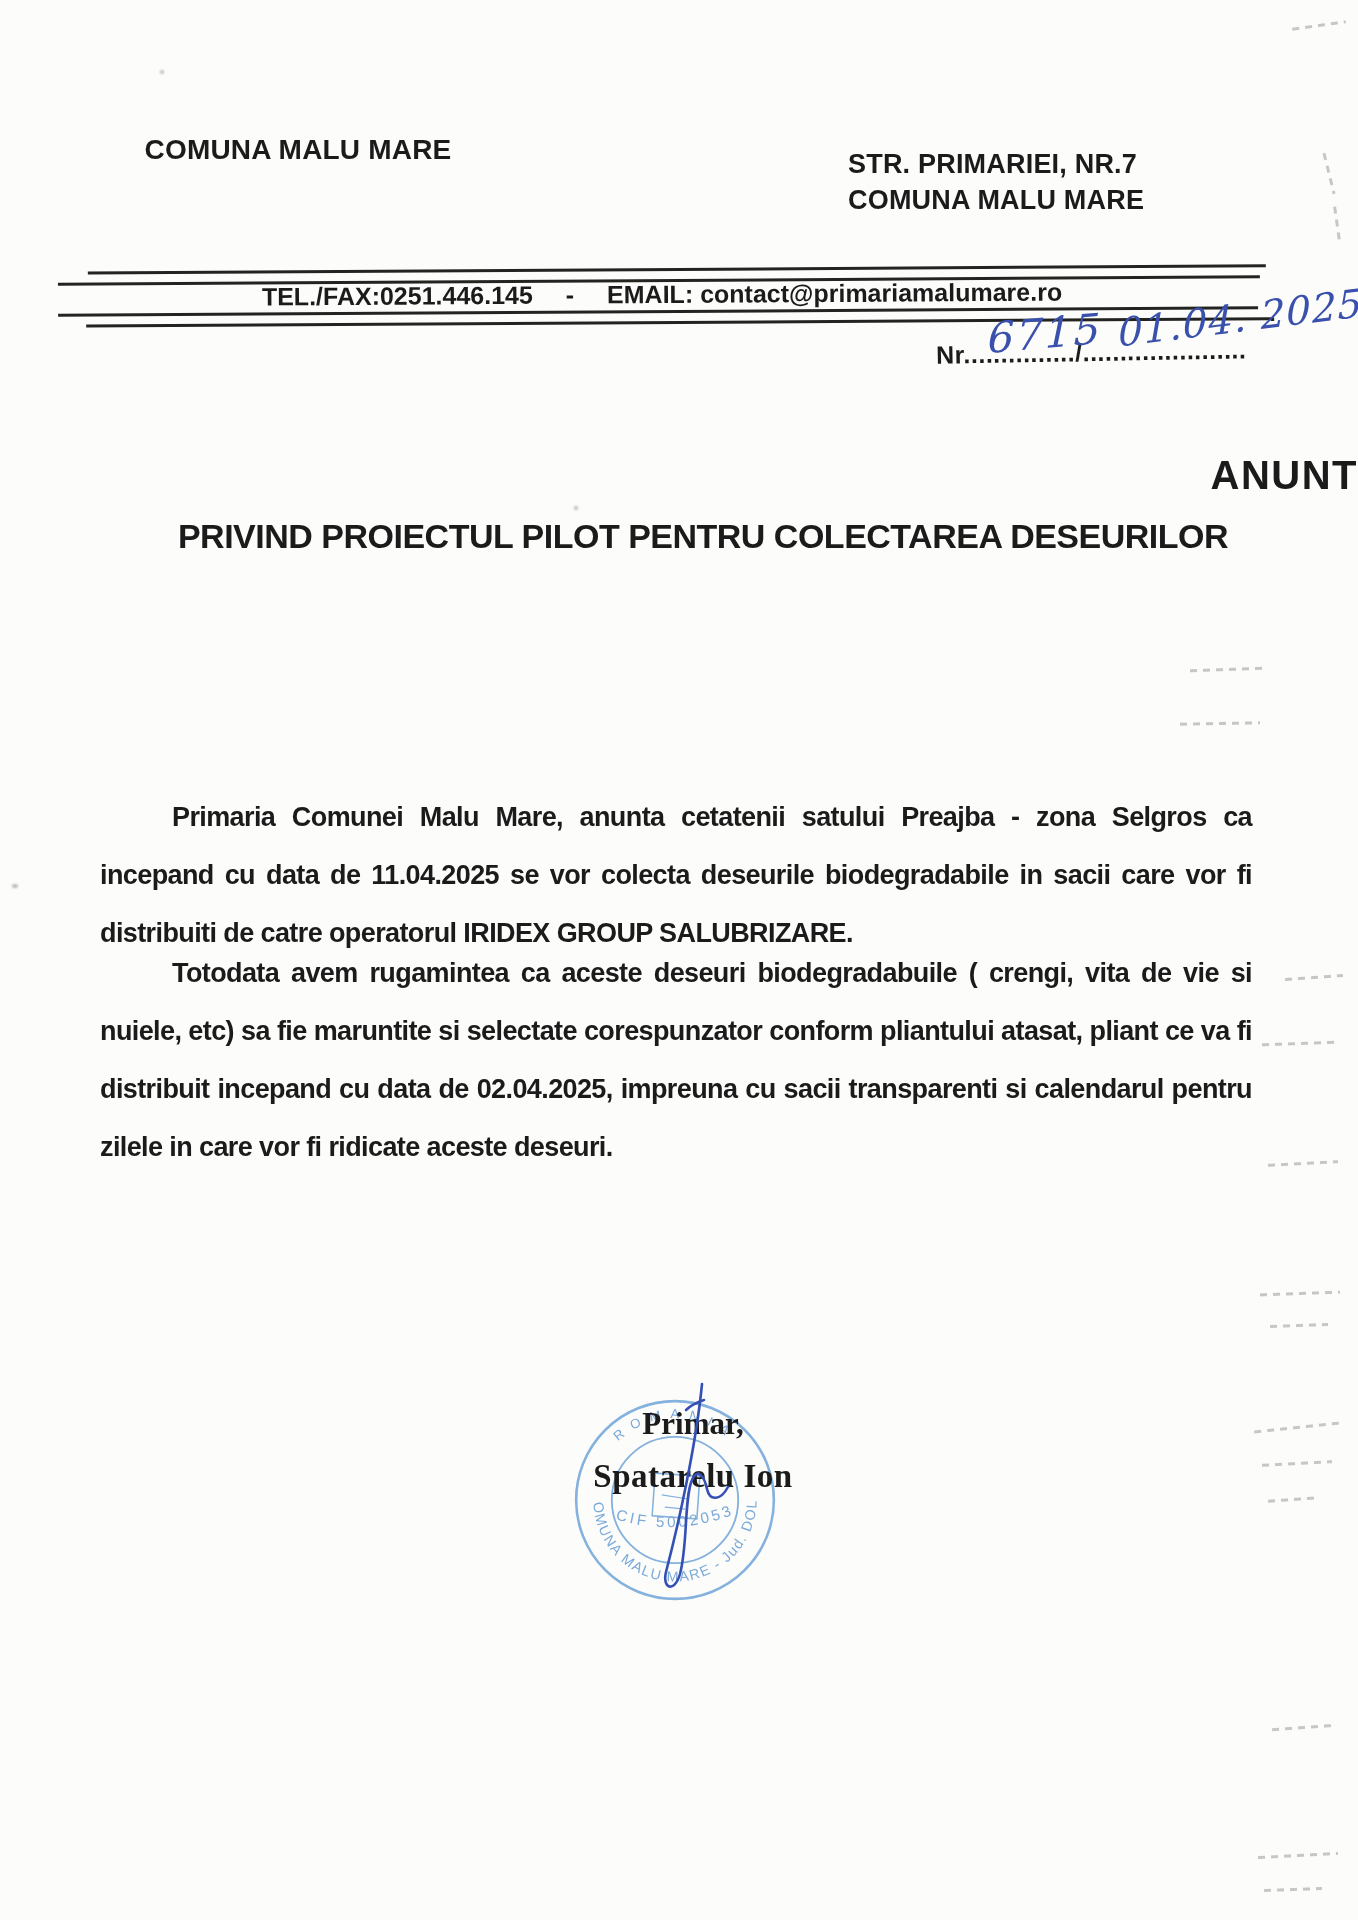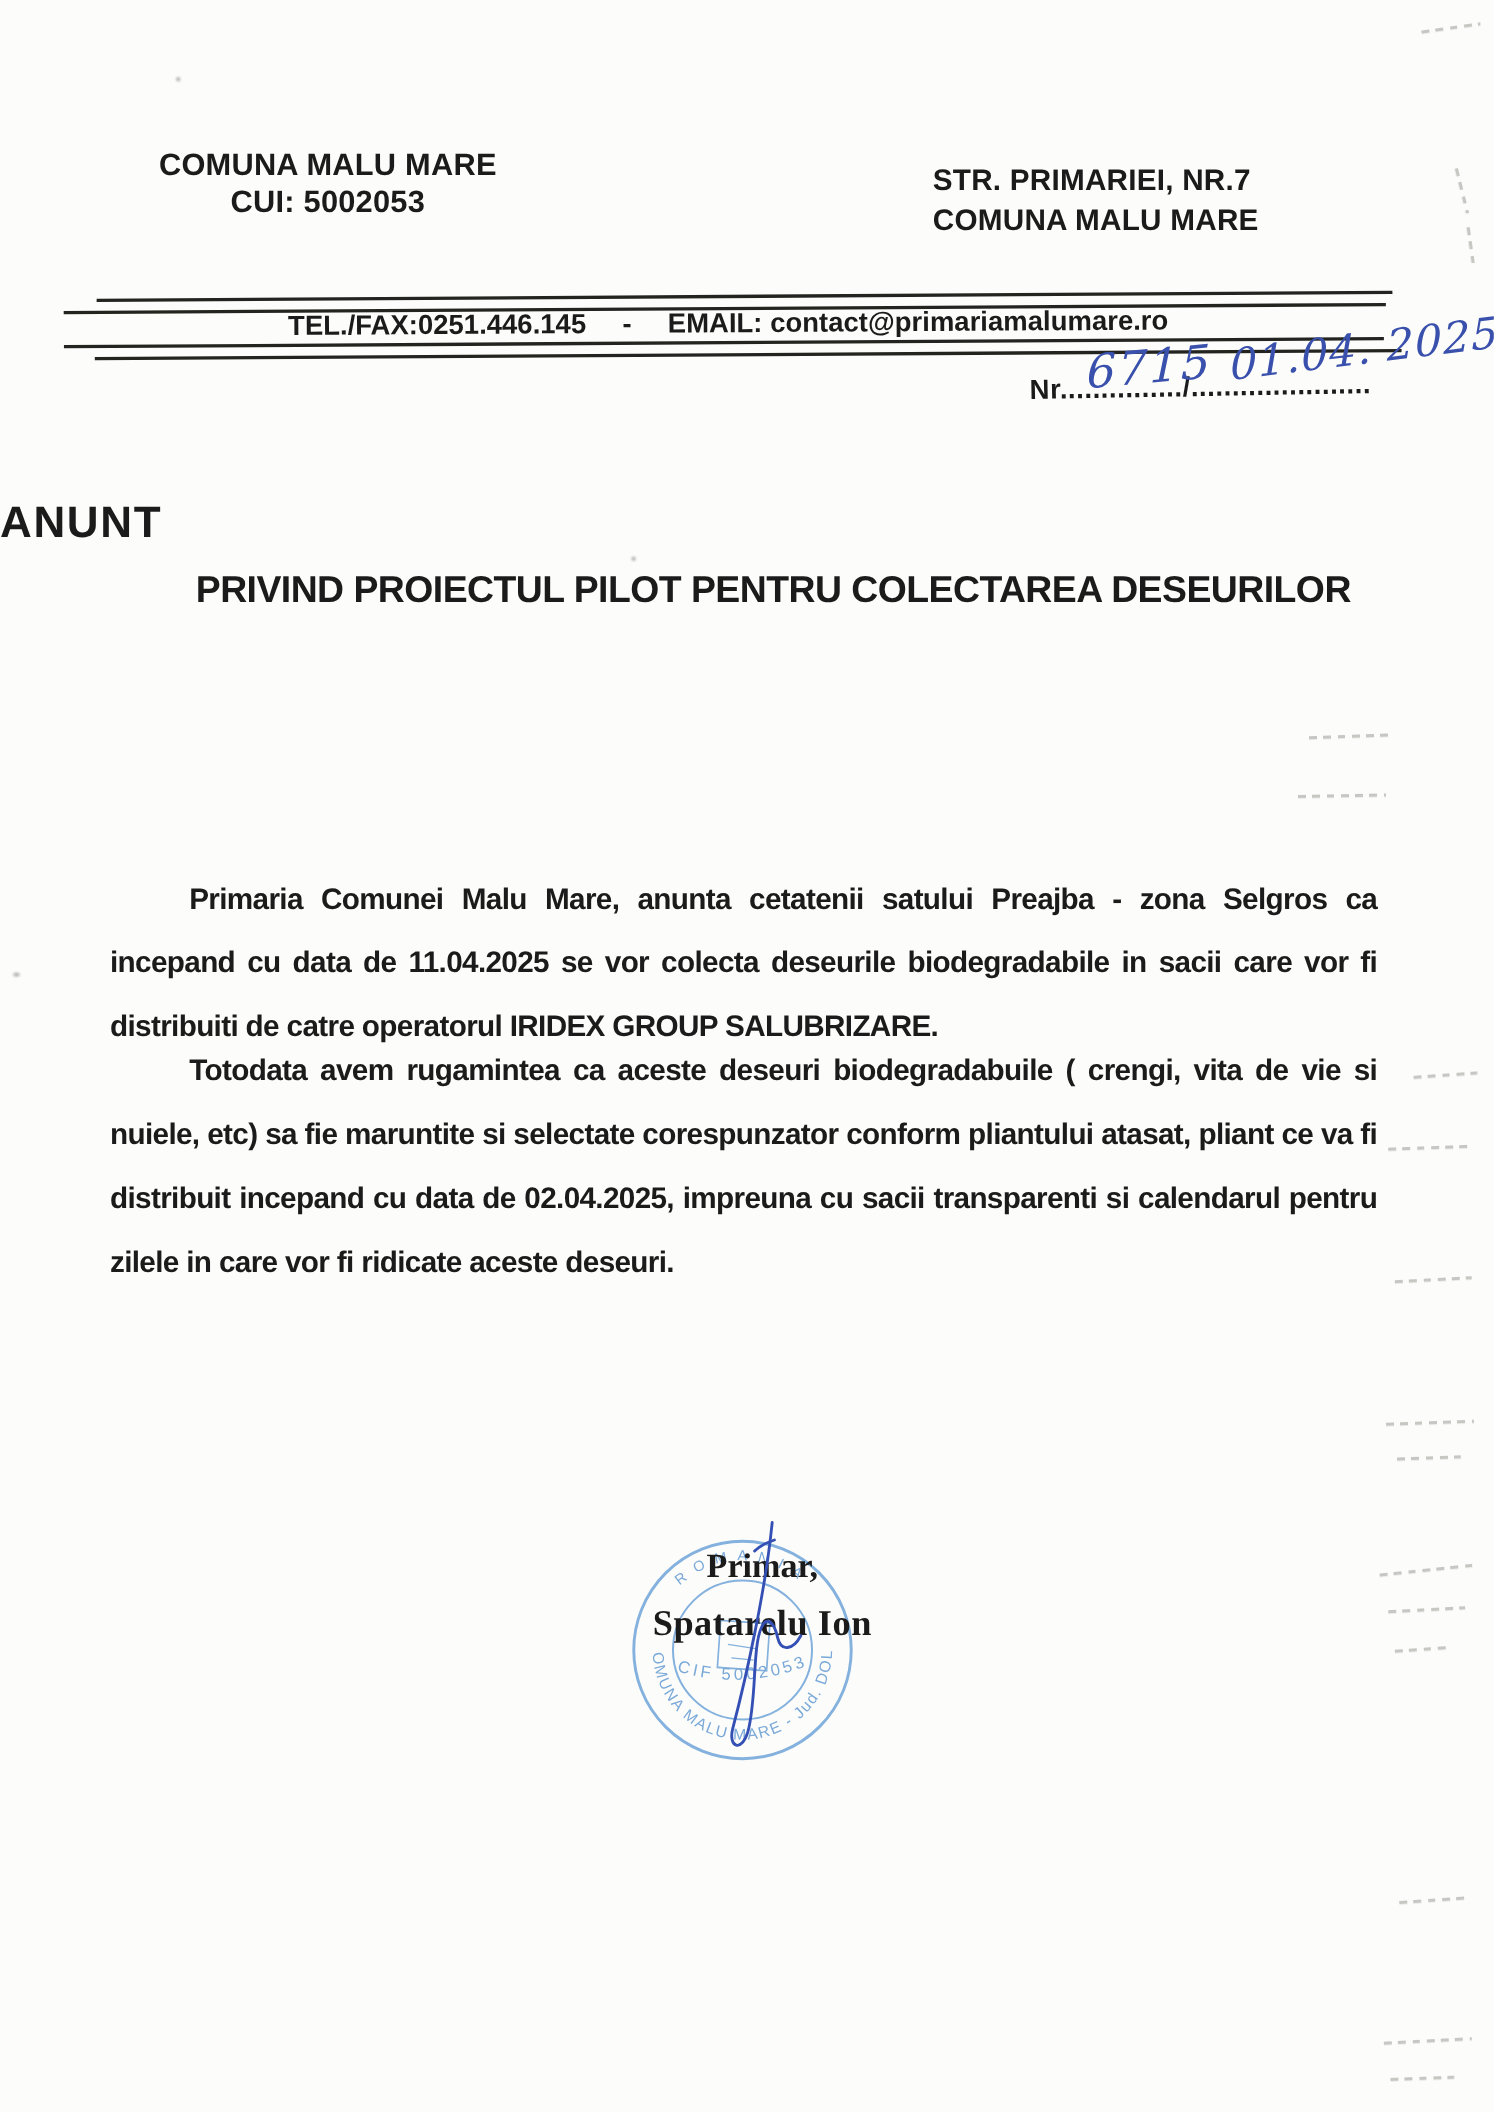--- a/index.html
+++ b/index.html
@@ -31,21 +31,21 @@
   
   .reg{left:936px;top:338px;transform:rotate(-1deg);font-weight:700;font-size:25px;}
   .reg .printed{letter-spacing:.5px;}
   .hand{position:absolute;color:#3a50ad;
     font-family:"DejaVu Serif", serif;font-style:italic;font-weight:500;
     white-space:nowrap;}
   .hand-number{left:52px;top:-30px;font-size:42px;transform:rotate(-4deg) skewX(-6deg);letter-spacing:2px;}
   .hand-date{left:182px;top:-40px;font-size:39px;transform:rotate(-6deg) skewX(-6deg);letter-spacing:1px;}
 
   
-  .title{left:0;top:453px;width:100%;text-align:left;
+  .title{left:0;top:453px;width:100%;text-align:right;
     font-weight:700;font-size:40px;letter-spacing:1.5px;}
   .subtitle{left:0;top:512px;width:100%;text-align:center;
     font-weight:700;font-size:34px;line-height:48px;letter-spacing:-0.5px;margin-left:24px;}
 
   
   .para{left:100px;width:1152px;font-weight:700;font-size:27px;
     line-height:58px;letter-spacing:-0.6px;text-align:justify;text-indent:72px;}
   .para1{top:788px;}
   .para2{top:944px;}
 
@@ -60,21 +60,20 @@
   
   .smudge{position:absolute;height:3px;opacity:.5;filter:blur(.7px);
     background:repeating-linear-gradient(90deg, rgba(110,110,104,.75) 0 7px, transparent 7px 13px);}
   .spot{position:absolute;border-radius:50%;background:rgba(120,120,114,.5);filter:blur(.8px);}
 </style>
 </head>
 <body>
 
 <div class="abs hdr-left">
   <div>COMUNA MALU MARE</div>
-  <div>CUI: 5002053</div>
 </div>
 
 <div class="abs hdr-right">
   <div>STR. PRIMARIEI, NR.7</div>
   <div>COMUNA MALU MARE</div>
 </div>
 
 <div class="abs contact-band">
   <div class="rule rule-a"></div>
   <div class="rule rule-b"></div>

